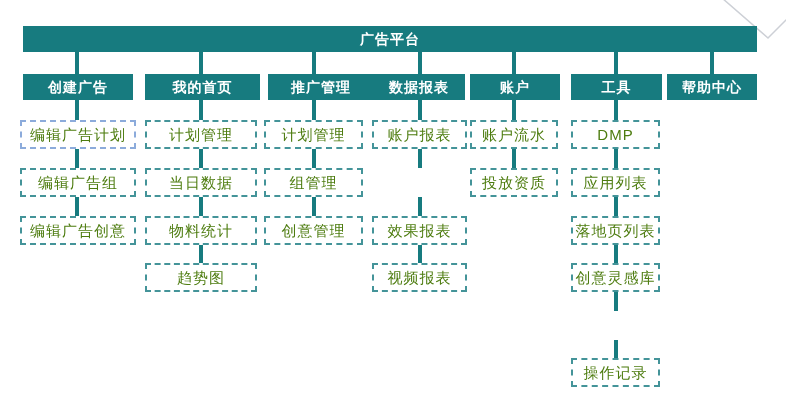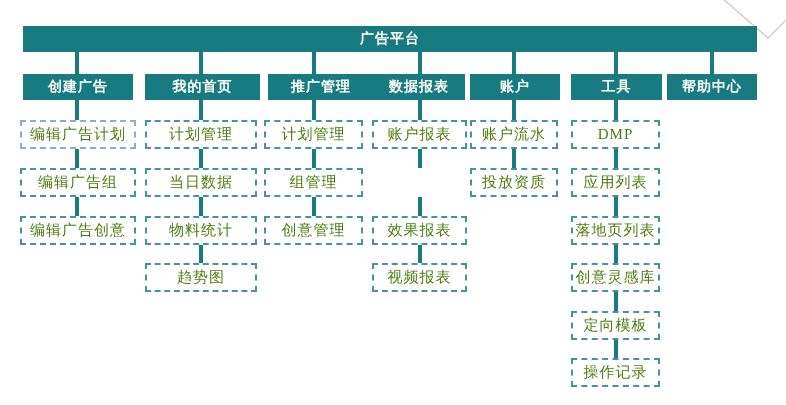--- a/index.html
+++ b/index.html
@@ -1,21 +1,21 @@
 <!DOCTYPE html>
 <html><head>
 <meta charset="utf-8">
 <style>
   html,body{margin:0;padding:0;background:#ffffff;}
   .stage{
     position:relative;
     width:786px;height:405px;
     background:#ffffff;
     overflow:hidden;
-    font-family:Liberation Serif, serif;
+    font-family:Liberation Sans, sans-serif;
   }
   .bar{
     position:absolute;
     background:#177b7f;
     color:#ffffff;
     font-weight:bold;
     text-align:center;
   }
   .root{
     left:23px;top:26px;width:734px;height:26px;
@@ -86,21 +86,20 @@
   <div class="child" style="left:372px;top:216px;width:95px">效果报表</div>
   <div class="child" style="left:372px;top:263px;width:95px">视频报表</div>
 
   <div class="child" style="left:470px;top:120px;width:88px">账户流水</div>
   <div class="child" style="left:470px;top:168px;width:88px">投放资质</div>
 
   <div class="child" style="left:571px;top:120px;width:89px">DMP</div>
   <div class="child" style="left:571px;top:168px;width:89px">应用列表</div>
   <div class="child" style="left:571px;top:216px;width:89px">落地页列表</div>
   <div class="child" style="left:571px;top:263px;width:89px">创意灵感库</div>
-  <div class="child" style="left:571px;top:311px;width:89px">定向模板</div>
   <div class="child" style="left:571px;top:358px;width:89px">操作记录</div>
 
   <div class="vl" style="left:75px;top:52px;height:22px"></div>
   <div class="vl" style="left:199px;top:52px;height:22px"></div>
   <div class="vl" style="left:312px;top:52px;height:22px"></div>
   <div class="vl" style="left:418px;top:52px;height:22px"></div>
   <div class="vl" style="left:512px;top:52px;height:22px"></div>
   <div class="vl" style="left:614px;top:52px;height:22px"></div>
   <div class="vl" style="left:710px;top:52px;height:22px"></div>
 

